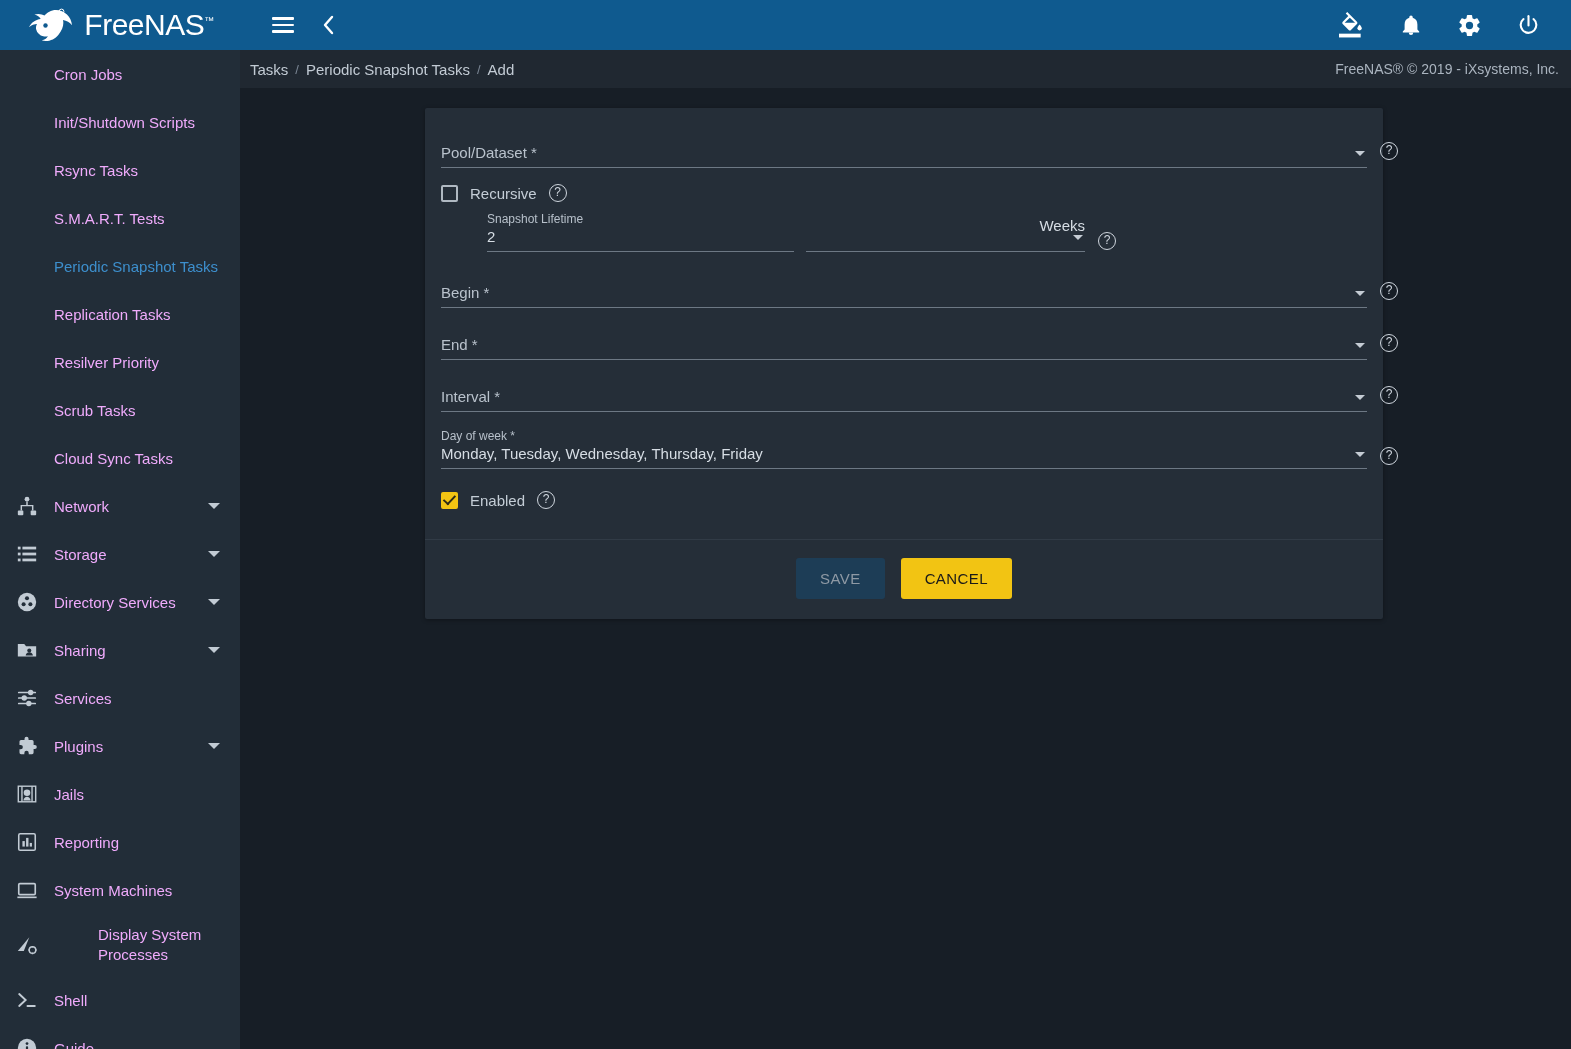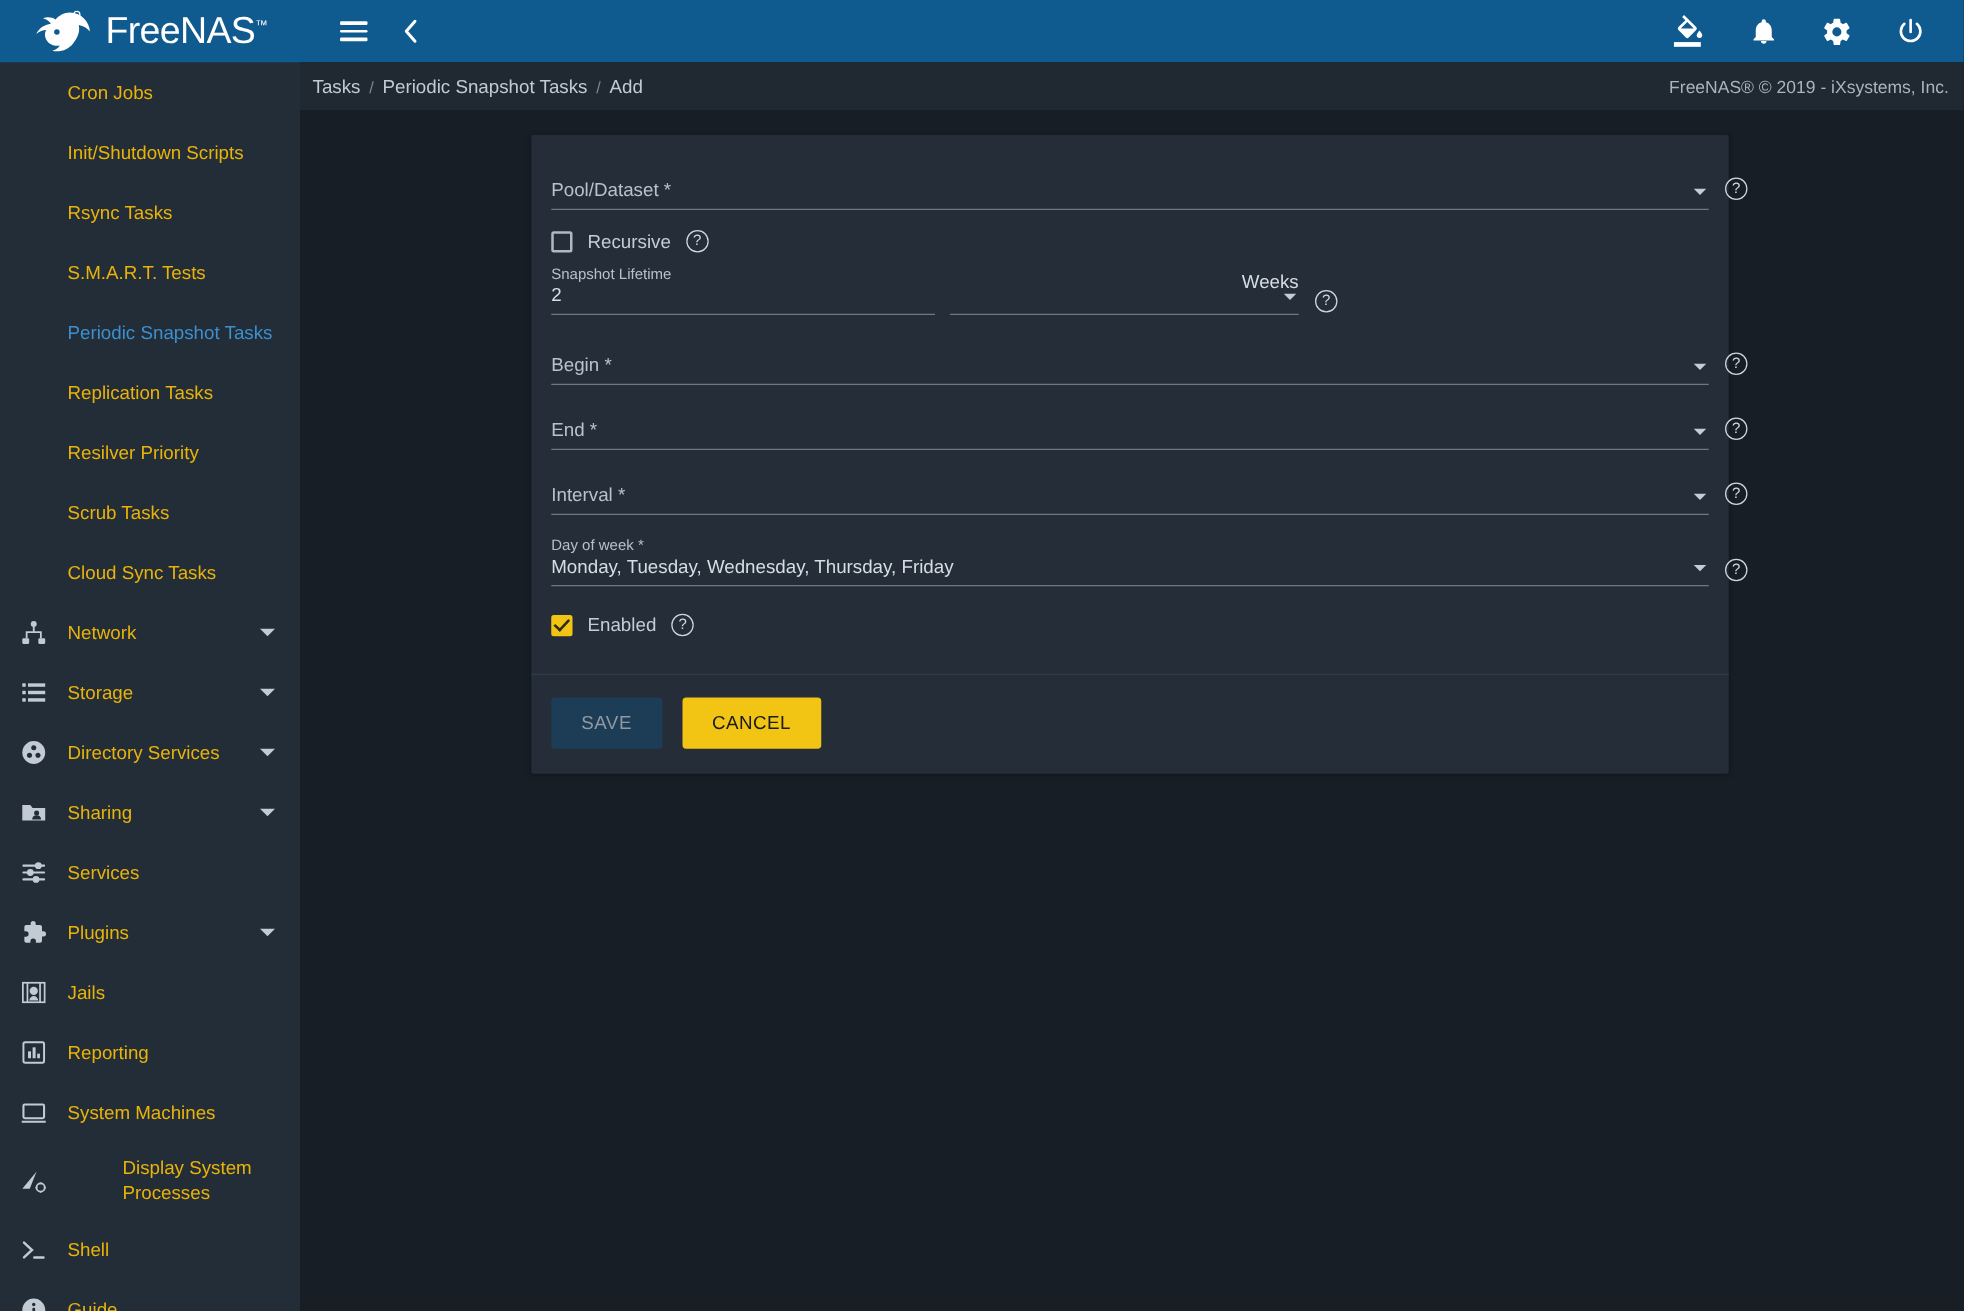--- a/index.html
+++ b/index.html
@@ -48,21 +48,21 @@
   .sidebar {
     position: absolute; top: 50px; left: 0;
     width: 240px; height: 999px;
     background: #222d38;
     overflow: hidden;
   }
   .nav-item {
     display: flex; align-items: center;
     height: 48px;
     padding-left: 10px;
-    color: #eab308; font-size: 15px;
+    color: #f0abfc; font-size: 15px;
     cursor: pointer; white-space: nowrap;
   }
   .nav-item.sub { padding-left: 54px; }
   .nav-item.active { color: #3d8fcd; }
   .nav-item .nav-ico {
     width: 34px; min-width: 34px; height: 34px;
     display: flex; align-items: center; justify-content: center;
     margin-right: 10px;
   }
   .nav-item .nav-label { flex: 1; }
@@ -154,31 +154,31 @@
   }
   .chk-label {
     font-size: 15px; color: #c4cdd6; margin-left: 12px;
   }
   .chk-row .help-ico { margin-left: 12px; margin-bottom: 0; }
 
   
   .panel-foot {
     border-top: 1px solid #313b46;
     padding: 18px 16px 20px 16px;
-    display: flex; gap: 16px;
+    display: flex; gap: 16px; justify-content: center;
   }
   .btn {
     border: none; border-radius: 3px; cursor: pointer;
     font-size: 15px; letter-spacing: .4px;
     padding: 12px 24px; font-family: "Liberation Sans", sans-serif;
   }
   .btn-save { background: #1d3d56; color: #8e99a4; }
   .btn-cancel { background: #f2c413; color: #1a1a1a; font-weight: 400; }
 
-  .sp-num { width: 307px; }
+  .sp-num { width: 307px; margin-left: 46px; }
   .sp-unit { width: 279px; margin-left: 12px; }
 </style>
 </head>
 <body>
 
 <div class="topbar">
   <div class="logo-zone">
     <div class="logo-wrap">
       <svg width="50" height="34" viewBox="0 0 50 34">
         <path fill="#ffffff" d="M30 2c-5 0-9 2.6-11.5 5.6C16 6 12 5.2 8.4 6.6c3 .7 5.2 2.4 6.3 4.3C9.4 11.6 5 14.6 3 19.2c2.6-2.2 5.4-3.2 8-3.3-1 1.6-1.3 3.6-.8 5.6.8 3.4 3.6 6 7 6.8 1.6.4 3.2.4 4.7 0-1.2 2-3.4 3.6-6.2 4.2 6.6 1.6 13-1 16.6-5.6C36.8 21.6 38 16.6 37 12c3.6.6 6.8 2.6 9 5.2C45.4 9 38.6 2 30 2z"></path>

